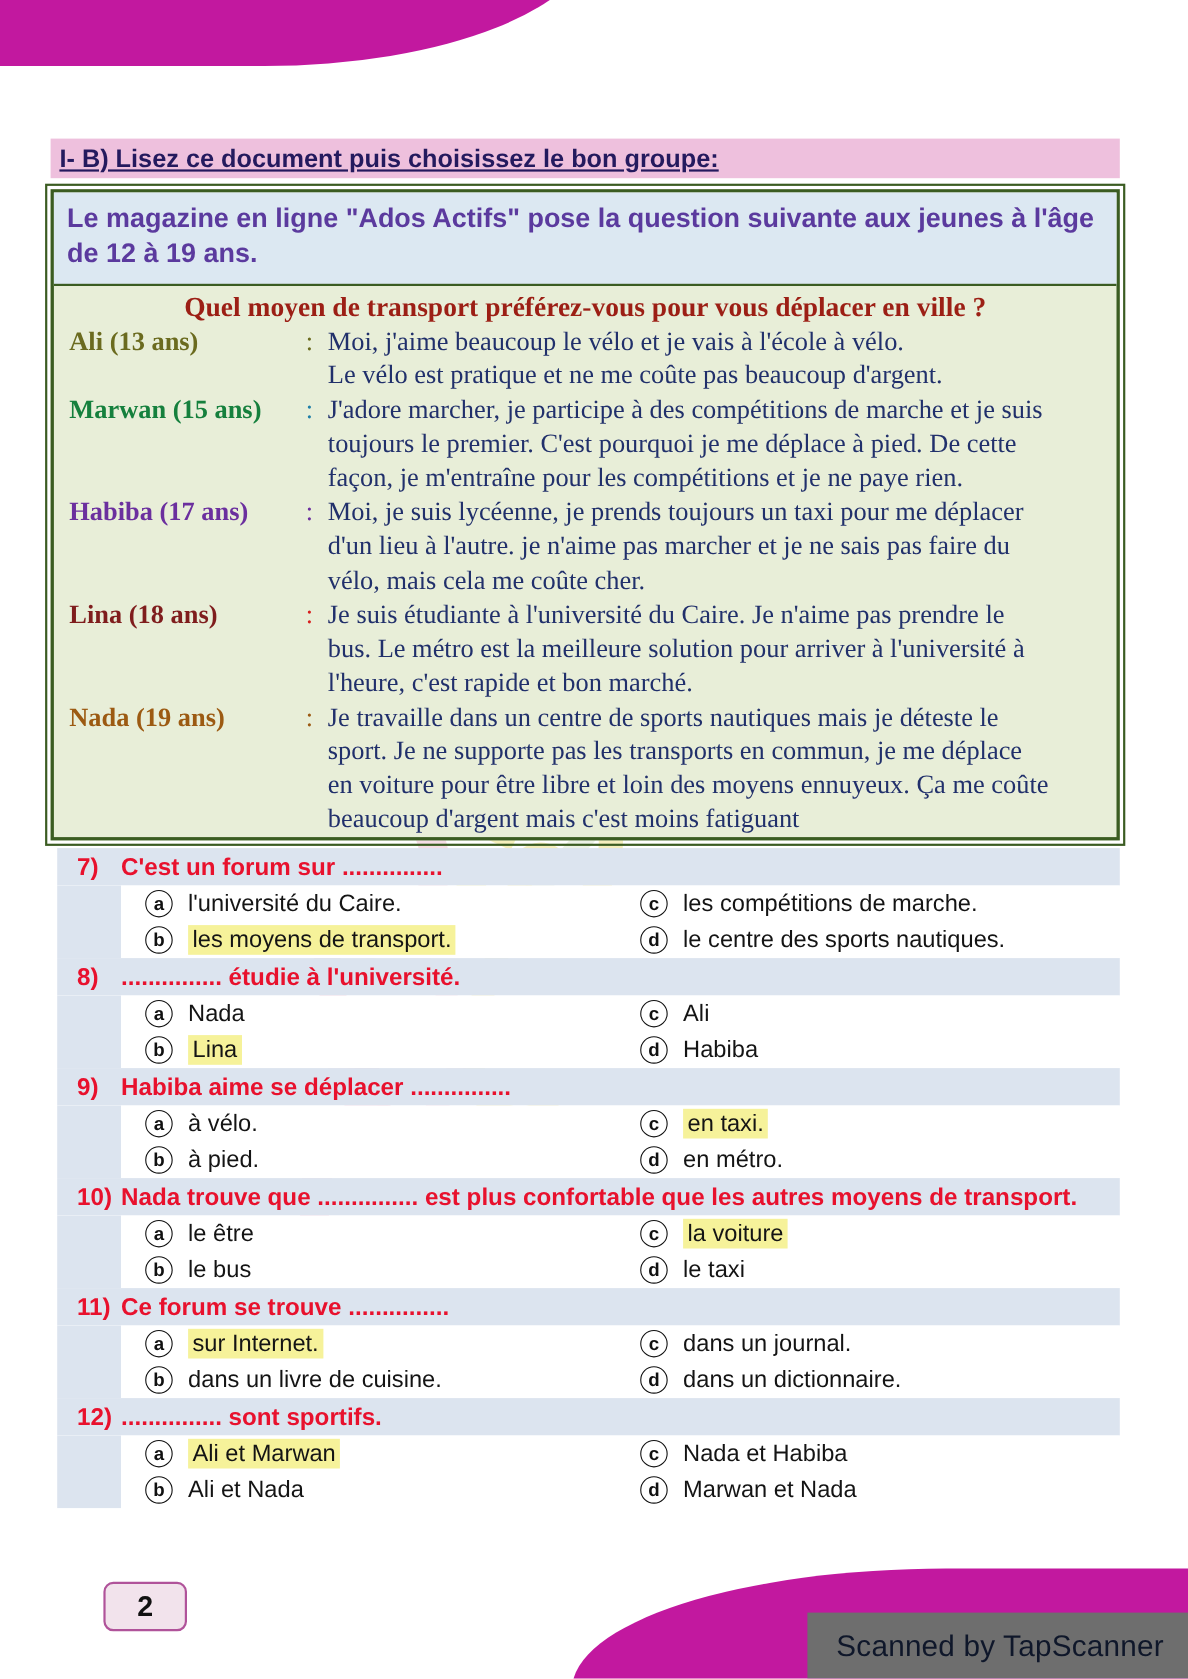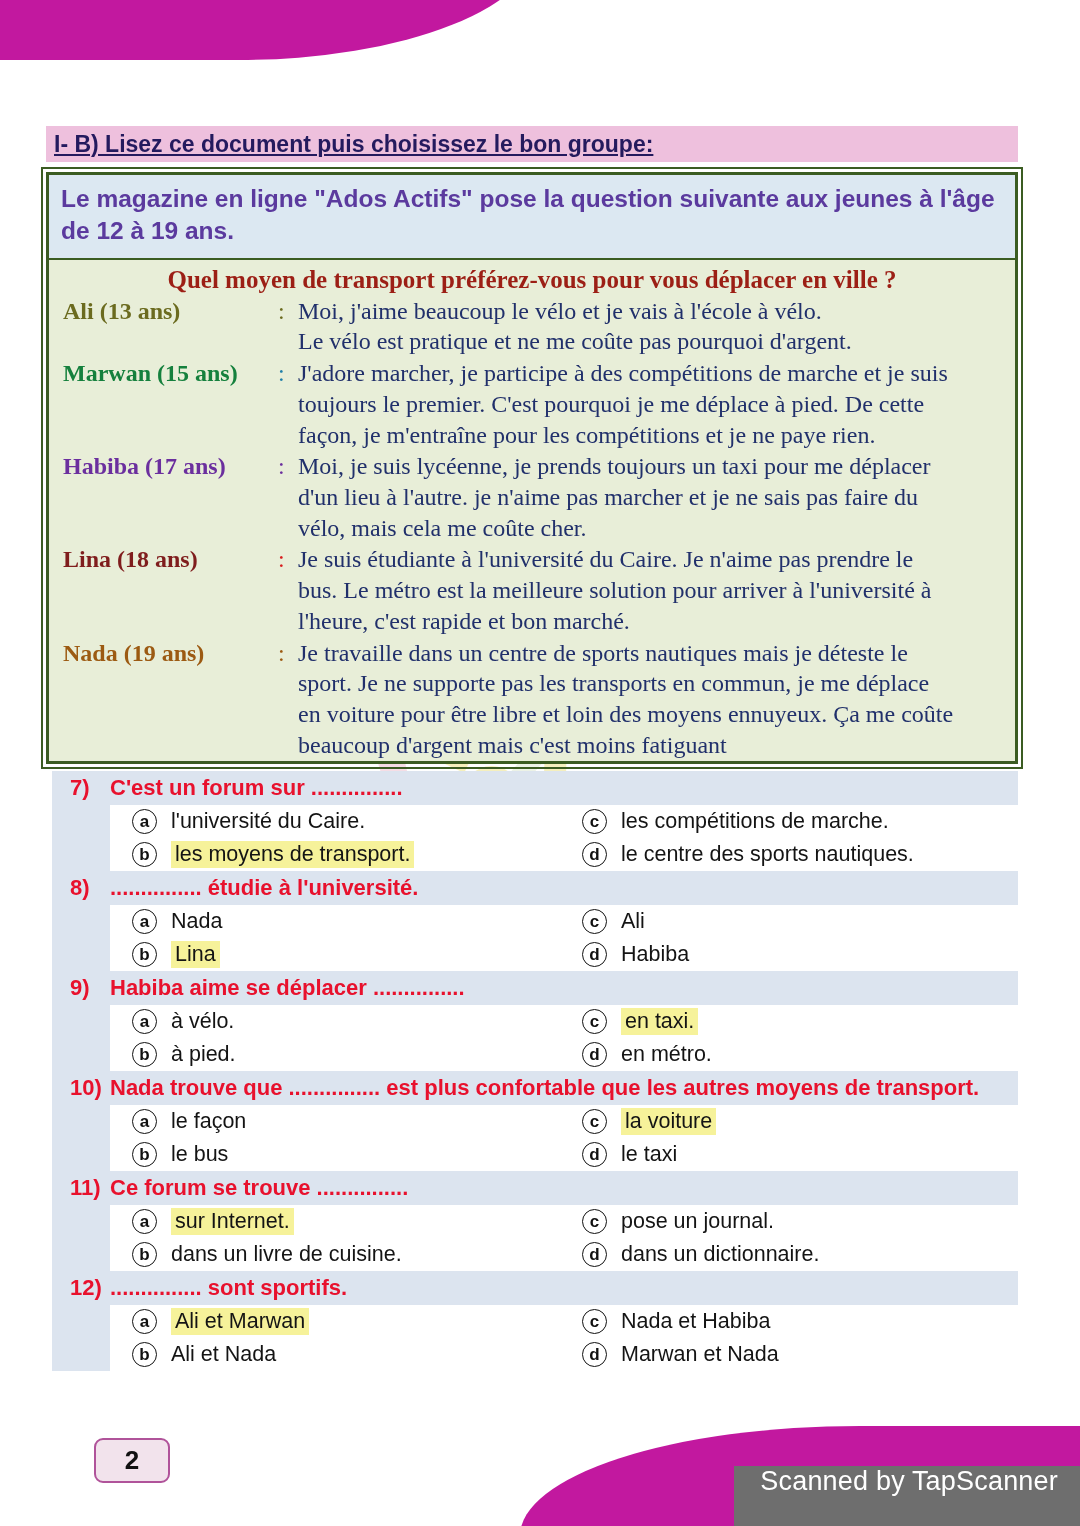--- a/index.html
+++ b/index.html
@@ -36,22 +36,23 @@
     border-top-left-radius: 340px 110px;
     z-index: 5;
   }
   #scan-tag {
     position: absolute;
     right: 0;
     bottom: 0;
     height: 60px;
     padding: 0 22px 0 26px;
     background: #6e6e6e;
-    color: #ffffff;
-    display: flex;
+    color: #0f172a;
+    display: flex;
+    align-items: center;
     font-size: 27px;
     letter-spacing: .2px;
     z-index: 7;
     white-space: nowrap;
   }
   #scan-tag .brand { font-weight: normal; margin-left: 7px; }
 
   
   #watermark {
     position: absolute;
@@ -299,21 +300,21 @@
       <div>de 12 à 19 ans.</div>
     </div>
     <div id="doc-question">Quel moyen de transport préférez-vous pour vous déplacer en ville ?</div>
     <table class="dlg-table">
       <tbody id="dialogue-body">
           <tr>
             <td class="dlg-name" style="color: rgb(107, 107, 31);">Ali (13 ans)</td>
             <td class="dlg-colon" style="color: rgb(107, 107, 31);">:</td>
             <td class="dlg-text">
               <div>Moi, j'aime beaucoup le vélo et je vais à l'école à vélo.</div>
-              <div>Le vélo est pratique et ne me coûte pas pourquoi d'argent.</div>
+              <div>Le vélo est pratique et ne me coûte pas beaucoup d'argent.</div>
             </td>
           </tr>
           <tr>
             <td class="dlg-name" style="color: #15803d;">Marwan (15 ans)</td>
             <td class="dlg-colon" style="color: rgb(31, 127, 168);">:</td>
             <td class="dlg-text">
               <div>J'adore marcher, je participe à des compétitions de marche et je suis</div>
               <div>toujours le premier. C'est pourquoi je me déplace à pied. De cette</div>
               <div>façon, je m'entraîne pour les compétitions et je ne paye rien.</div>
             </td>
@@ -448,21 +449,21 @@
         <div class="q-stem">
           <div class="q-num">10)</div>
           <div class="q-text">Nada trouve que ............... est plus confortable que les autres moyens de transport.</div>
         </div>
         <div class="q-options">
           <div class="q-gutter"></div>
           <div class="opt-cols">
             <div class="opt-col left">
               <div class="opt-row">
                 <span class="bullet">a</span>
-                <span class="opt-text">le façon</span>
+                <span class="opt-text">le être</span>
               </div>
               <div class="opt-row">
                 <span class="bullet">b</span>
                 <span class="opt-text">le bus</span>
               </div>
             </div>
             <div class="opt-col right">
               <div class="opt-row">
                 <span class="bullet">c</span>
                 <span class="opt-text hl">la voiture</span>
@@ -489,21 +490,21 @@
                 <span class="opt-text hl">sur Internet.</span>
               </div>
               <div class="opt-row">
                 <span class="bullet">b</span>
                 <span class="opt-text">dans un livre de cuisine.</span>
               </div>
             </div>
             <div class="opt-col right">
               <div class="opt-row">
                 <span class="bullet">c</span>
-                <span class="opt-text">pose un journal.</span>
+                <span class="opt-text">dans un journal.</span>
               </div>
               <div class="opt-row">
                 <span class="bullet">d</span>
                 <span class="opt-text">dans un dictionnaire.</span>
               </div>
             </div>
           </div>
         </div>
       </div>
       <div class="q-block">

